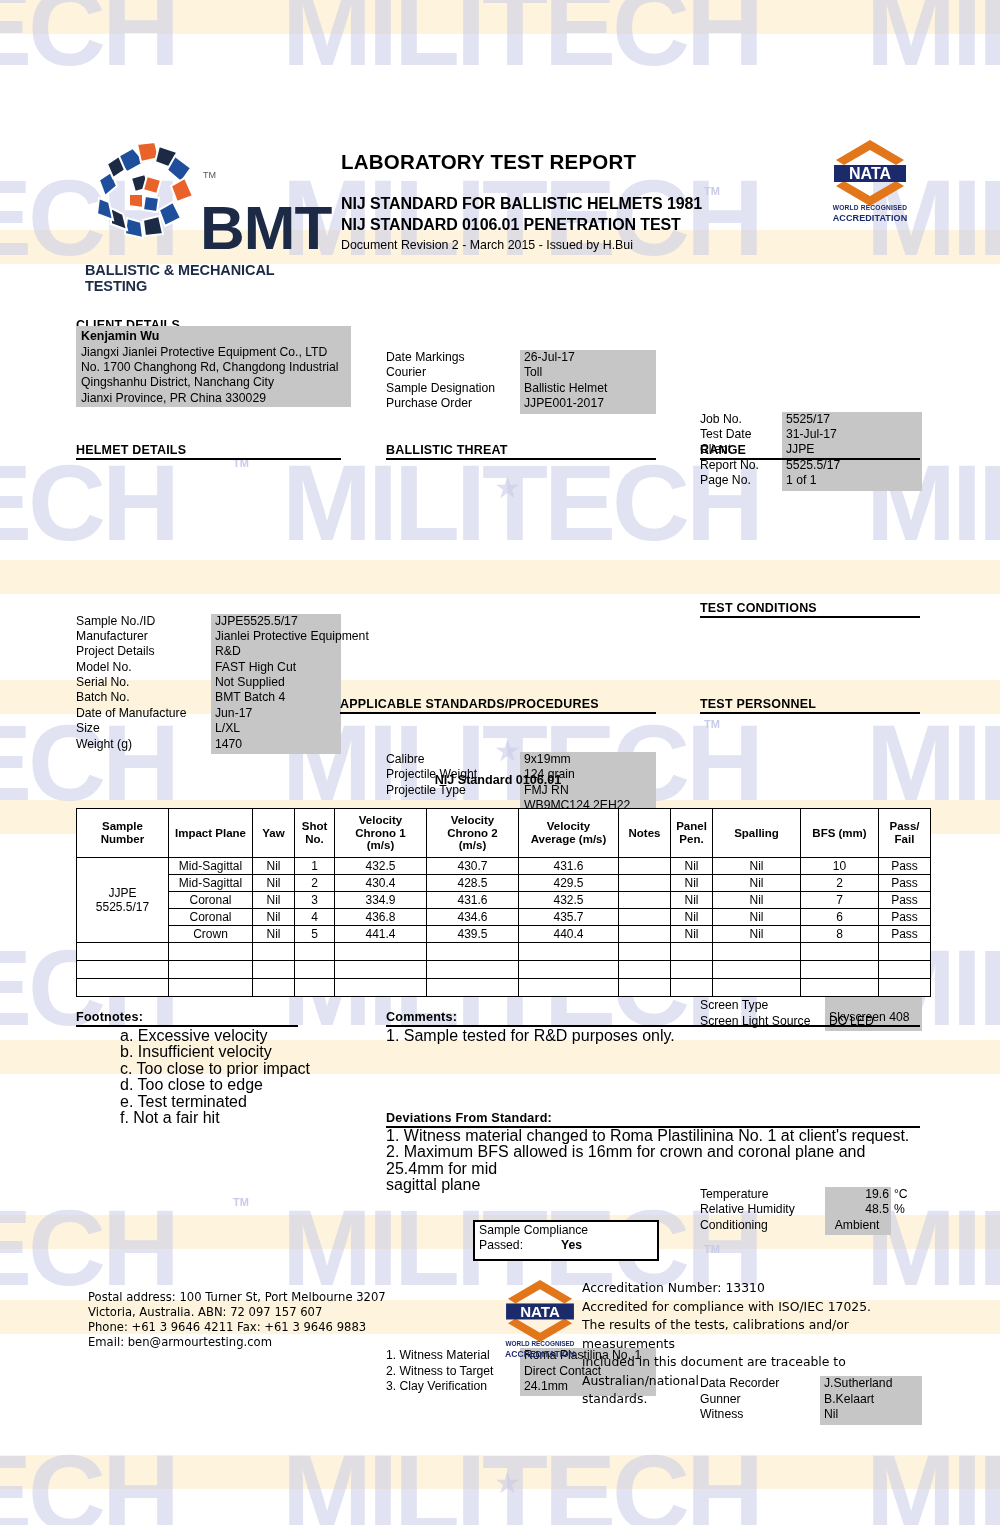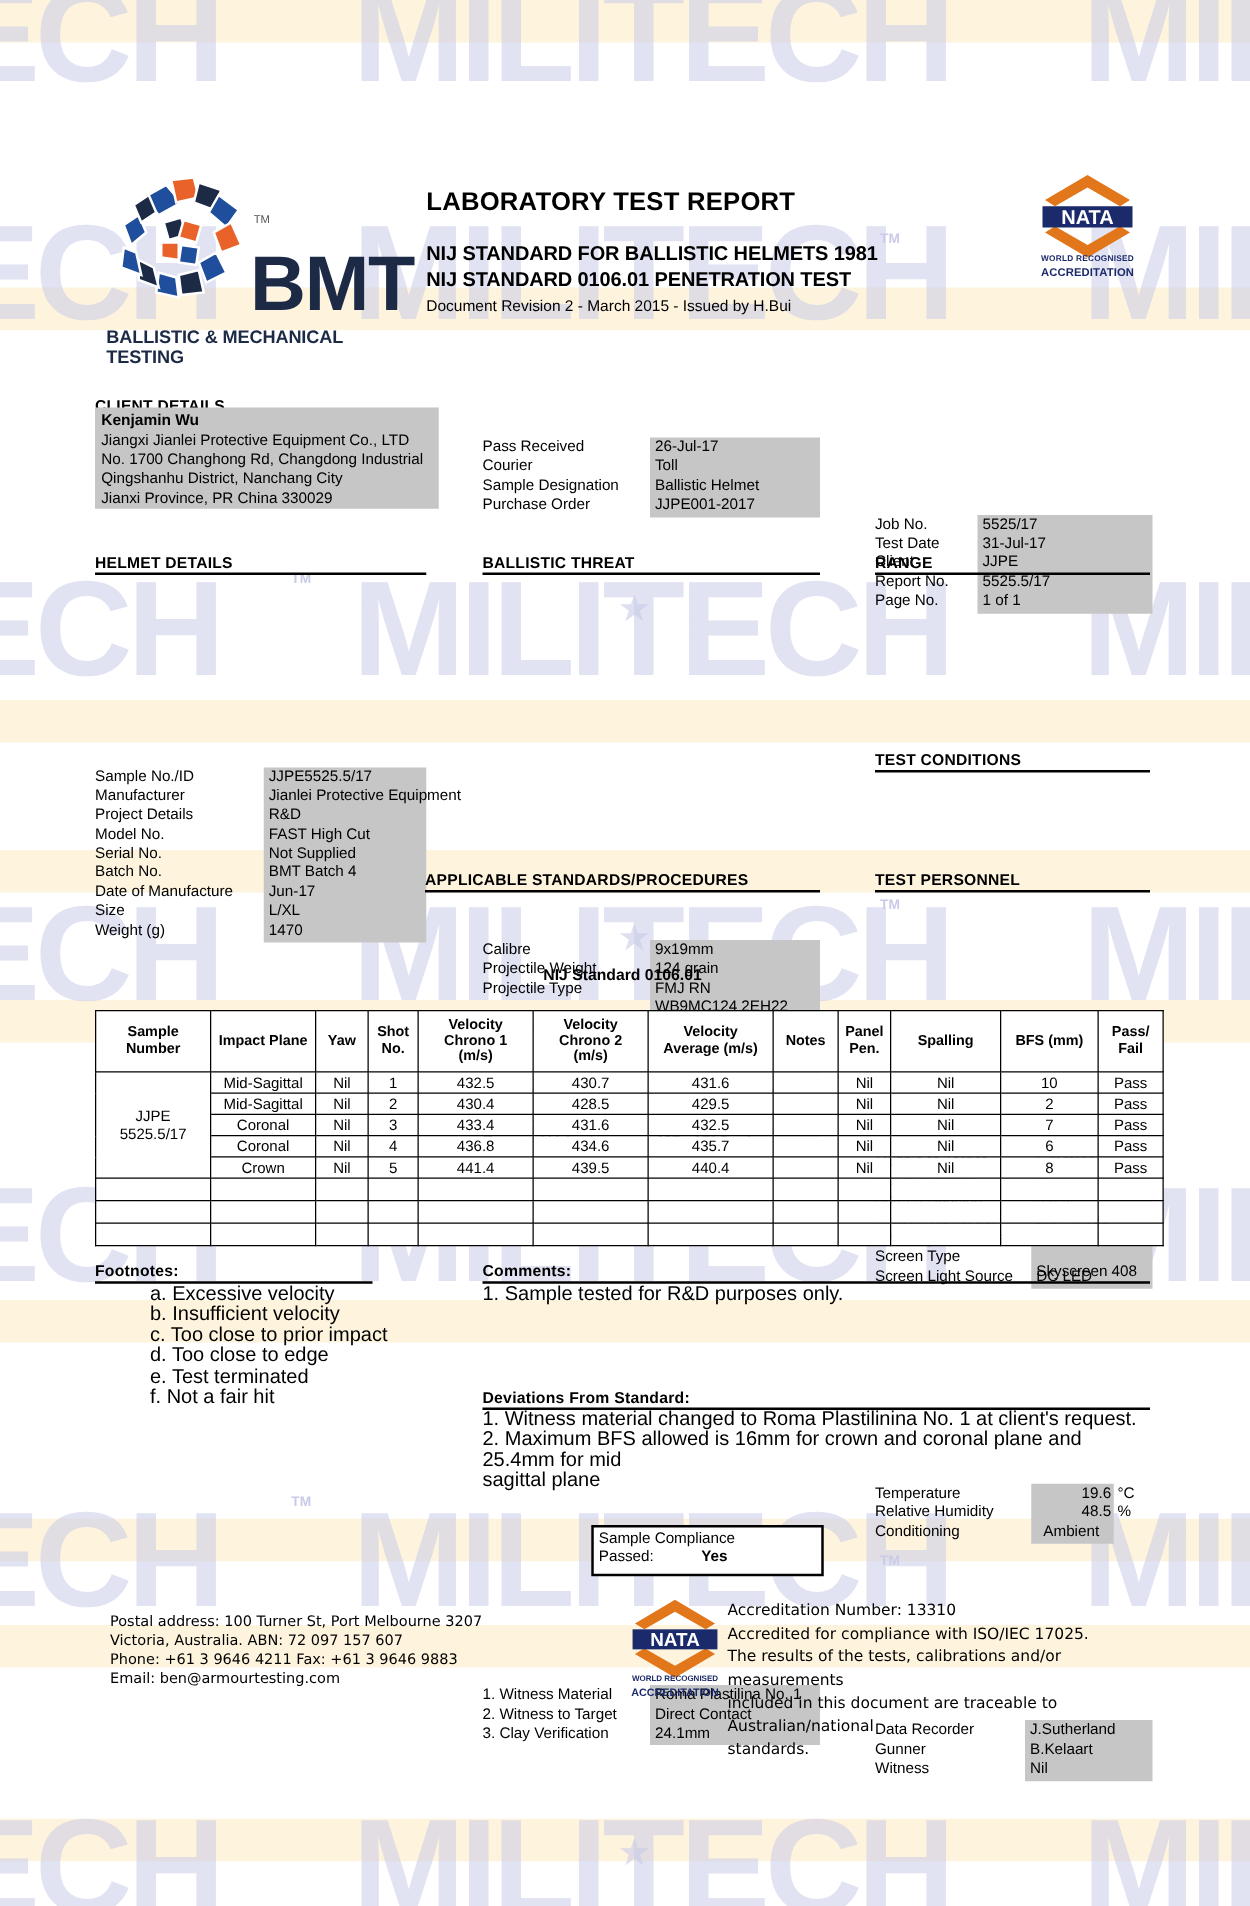--- a/index.html
+++ b/index.html
@@ -157,21 +157,21 @@
         <div>Jiangxi Jianlei Protective Equipment Co., LTD</div>
         <div>No. 1700 Changhong Rd, Changdong Industrial</div>
         <div>Qingshanhu District, Nanchang City</div>
         <div>Jianxi Province, PR China 330029</div>
       </div>
   </div>
 
   <div id="receipt-block" style="position: relative; left: 386px; top: 350px; width: 270px;">
       <div class="shade" style="position: absolute; left: 134px; top: 0px; width: 136px; height: 63.6px;"></div>
       <div class="kv" style="position: relative; height: 15.4px;">
-        <span style="position: absolute; left: 0px; top: 0px;">Pass Received</span>
+        <span style="position: absolute; left: 0px; top: 0px;">Date Markings</span>
         <span style="position: absolute; left: 138px; top: 0px;">26-Jul-17</span>
       </div>
       <div class="kv" style="position: relative; height: 15.4px;">
         <span style="position: absolute; left: 0px; top: 0px;">Courier</span>
         <span style="position: absolute; left: 138px; top: 0px;">Toll</span>
       </div>
       <div class="kv" style="position: relative; height: 15.4px;">
         <span style="position: absolute; left: 0px; top: 0px;">Sample Designation</span>
         <span style="position: absolute; left: 138px; top: 0px;">Ballistic Helmet</span>
       </div>
@@ -489,21 +489,21 @@
             <td></td>
             <td>Nil</td>
             <td>Nil</td>
             <td>2</td>
             <td>Pass</td>
           </tr>
           <tr>
             <td>Coronal</td>
             <td>Nil</td>
             <td>3</td>
-            <td>433.4</td>
+            <td>334.9</td>
             <td>431.6</td>
             <td>432.5</td>
             <td></td>
             <td>Nil</td>
             <td>Nil</td>
             <td>7</td>
             <td>Pass</td>
           </tr>
           <tr>
             <td>Coronal</td>

